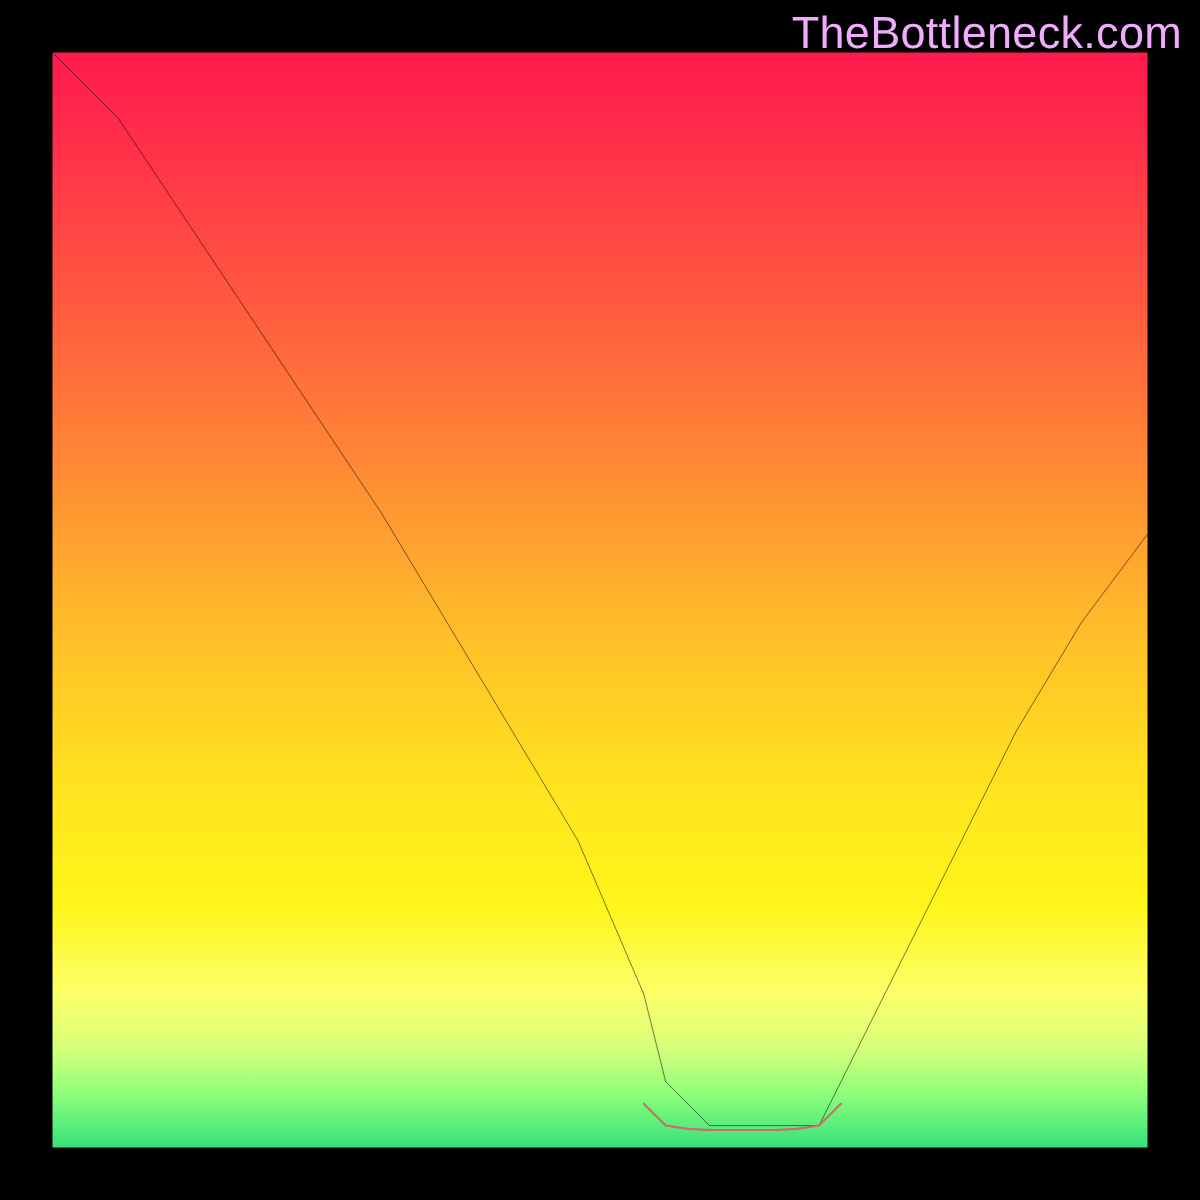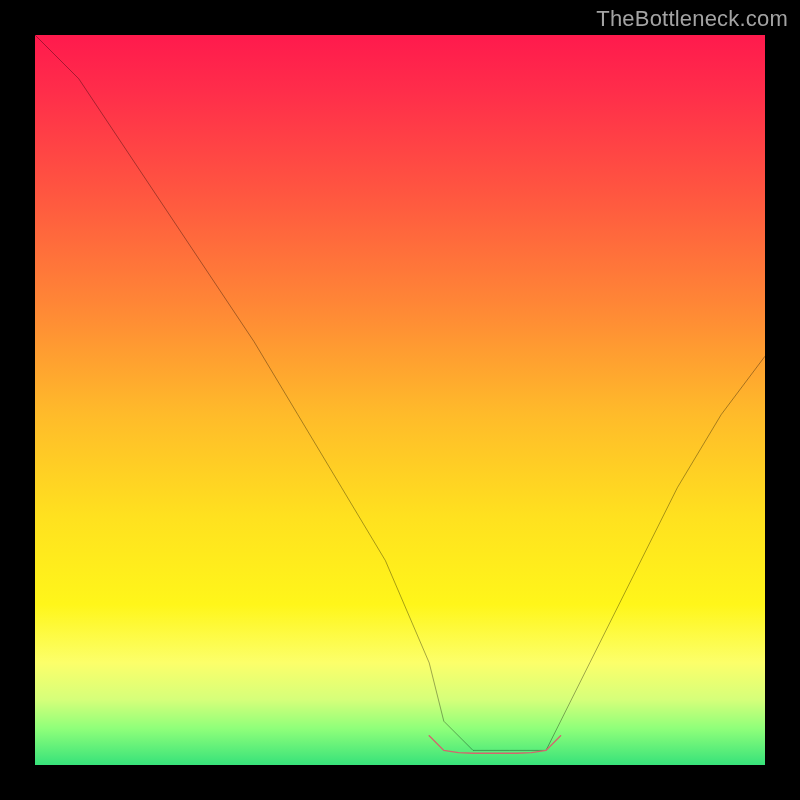--- a/index.html
+++ b/index.html
@@ -36,22 +36,22 @@
       #fcff6a 86%,
       #d6ff7a 91%,
       #8fff7a 95%,
       #37e27a 100%
     );
   }
   .watermark {
     position: absolute;
     top: 6px;
     right: 12px;
-    color: #a3a3a3;
-    font-size: 22px;
+    color: #f0abfc;
+    font-size: 30px;
     letter-spacing: 0.2px;
     font-weight: 400;
   }
   svg.curve {
     position: absolute;
     left: 0; top: 0;
     width: 730px; height: 730px;
     overflow: visible;
   }
 </style>

